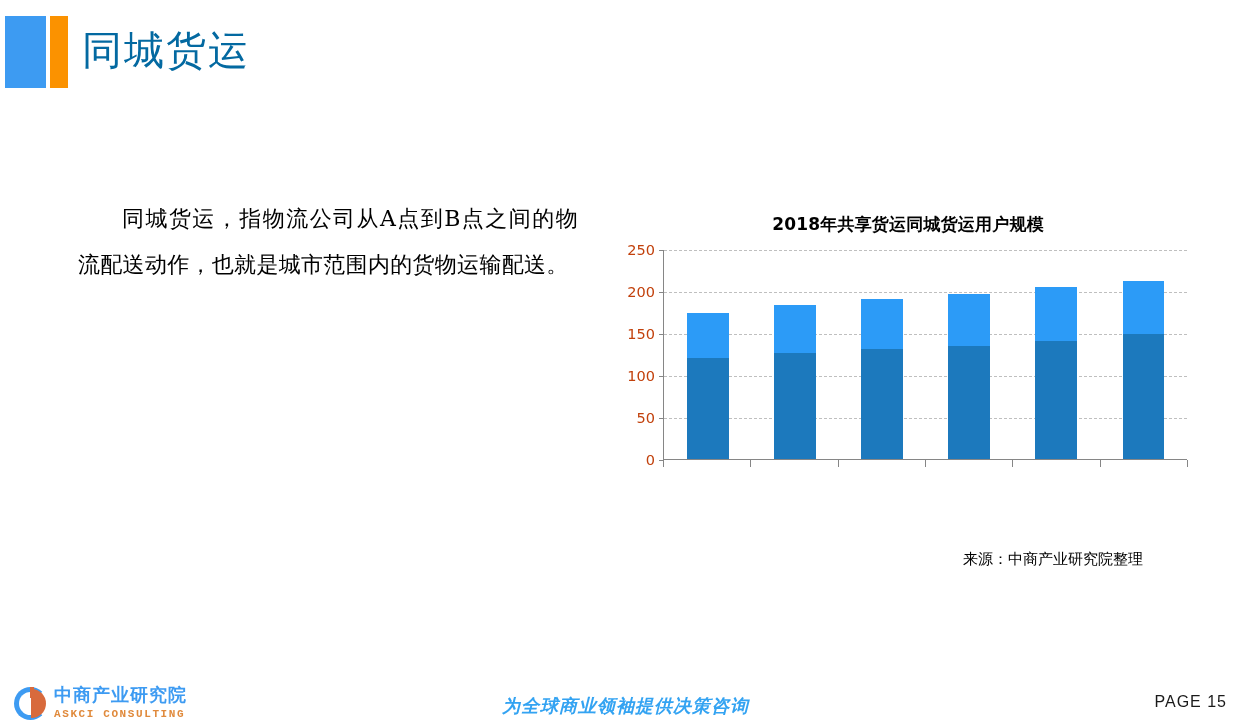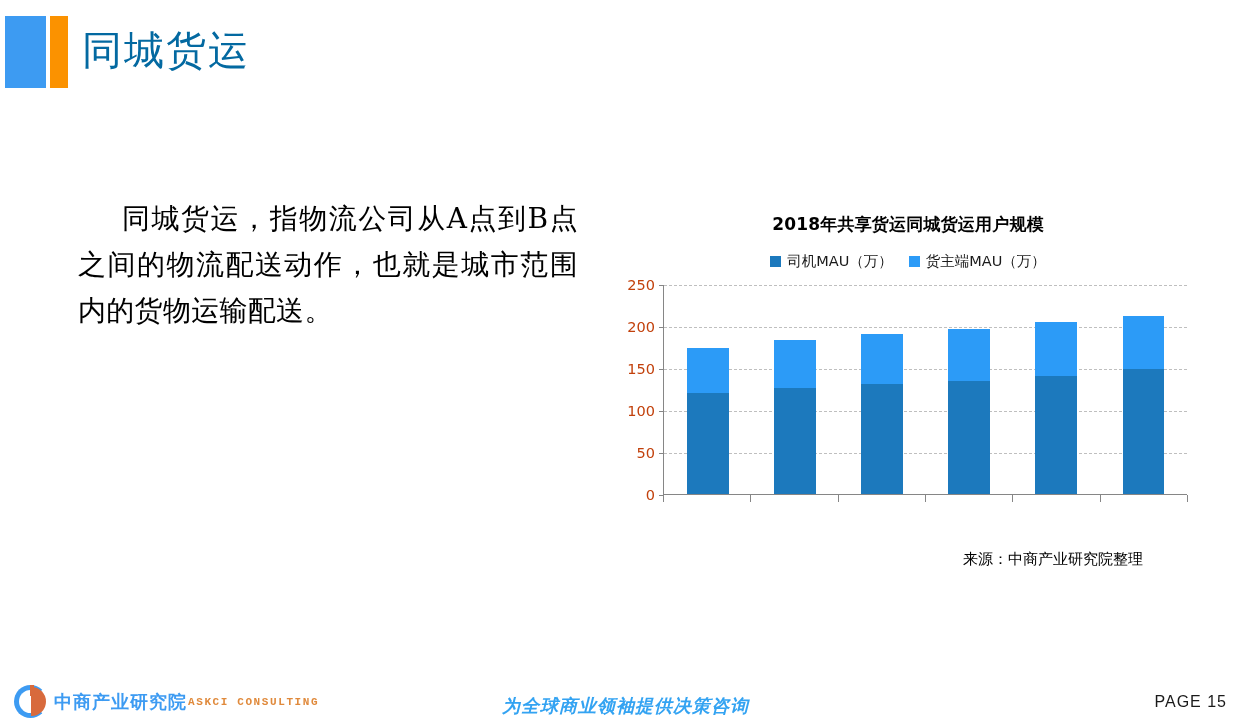--- a/index.html
+++ b/index.html
@@ -26,21 +26,21 @@
     font-size:40px; line-height:56px; color:#0369a1;
     letter-spacing:2px; white-space:nowrap;
   }
 
   
   #body-text{
     position:absolute; left:78px; top:196px; width:500px;
   }
   .para{
     font-family:"DejaVu Serif","Liberation Serif",serif;
-    font-size:28px; line-height:46px; color:#000;
+    font-size:22px; line-height:46px; color:#000;
     text-indent:44px; text-align:justify;
     letter-spacing:0.3px;
   }
   .para + .para { margin-top:8px; }
 
   
   #chart-panel{
     position:absolute; left:620px; top:200px; width:590px; height:390px;
   }
   #chart-title{
@@ -134,21 +134,21 @@
   }
   #logo-mark .half{
     position:absolute; right:1px; top:2px; width:15px; height:29px;
     background:#d86a3c;
     border-radius:0 15px 15px 0;
   }
   #logo-mark .stem{
     position:absolute; right:13px; top:0px; width:4px; height:11px;
     background:#d86a3c;
   }
-  #logo-text{ display:flex; flex-direction:row; gap:1px;align-items:center; }
+  #logo-text{ display:flex; flex-direction:column; gap:1px; }
   #logo-cn{
     font-size:18px; font-weight:bold; color:#3d9bf2; letter-spacing:1px;
     font-family:"DejaVu Sans","Liberation Sans",sans-serif; line-height:20px;
   }
   #logo-en{
     font-size:11px; font-weight:bold; color:#e08a3c; letter-spacing:1.6px;
     font-family:Liberation Mono, monospace; line-height:16px;
   }
   #footer-tagline{
     position:absolute; left:0; right:0; top:694px;
@@ -170,30 +170,20 @@
 <div id="slide-title">同城货运</div>
 
 <div id="body-text">
   <p class="para">同城货运，指物流公司从A点到B点之间的物流配送动作，也就是城市范围内的货物运输配送。</p>
 </div>
 
 <div id="chart-panel">
 
   <div id="chart-title">2018年共享货运同城货运用户规模</div>
 
-  <div id="chart-legend">
-    <div class="legend-entry">
-      <span class="legend-swatch" style="background:#1c79bd"></span>
-      <span class="legend-label">司机MAU（万）</span>
-    </div>
-    <div class="legend-entry">
-      <span class="legend-swatch" style="background:#2c9bf7"></span>
-      <span class="legend-label">货主端MAU（万）</span>
-    </div>
-  </div>
 
   <div id="plot-wrap">
     <div id="plot-area">
       <div id="gridlines">
           <div class="gridline" style="top: 168px;"></div>
           <div class="gridline" style="top: 126px;"></div>
           <div class="gridline" style="top: 84px;"></div>
           <div class="gridline" style="top: 42px;"></div>
           <div class="gridline" style="top: 0px;"></div>
         </div>

